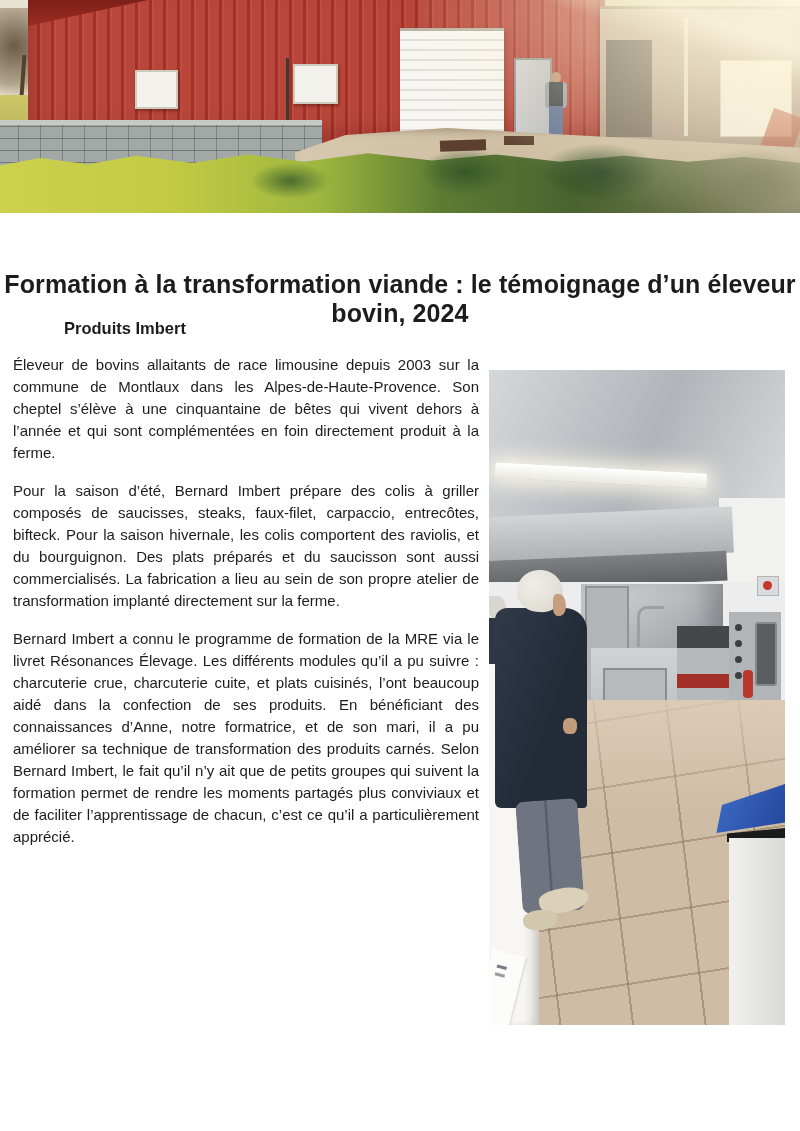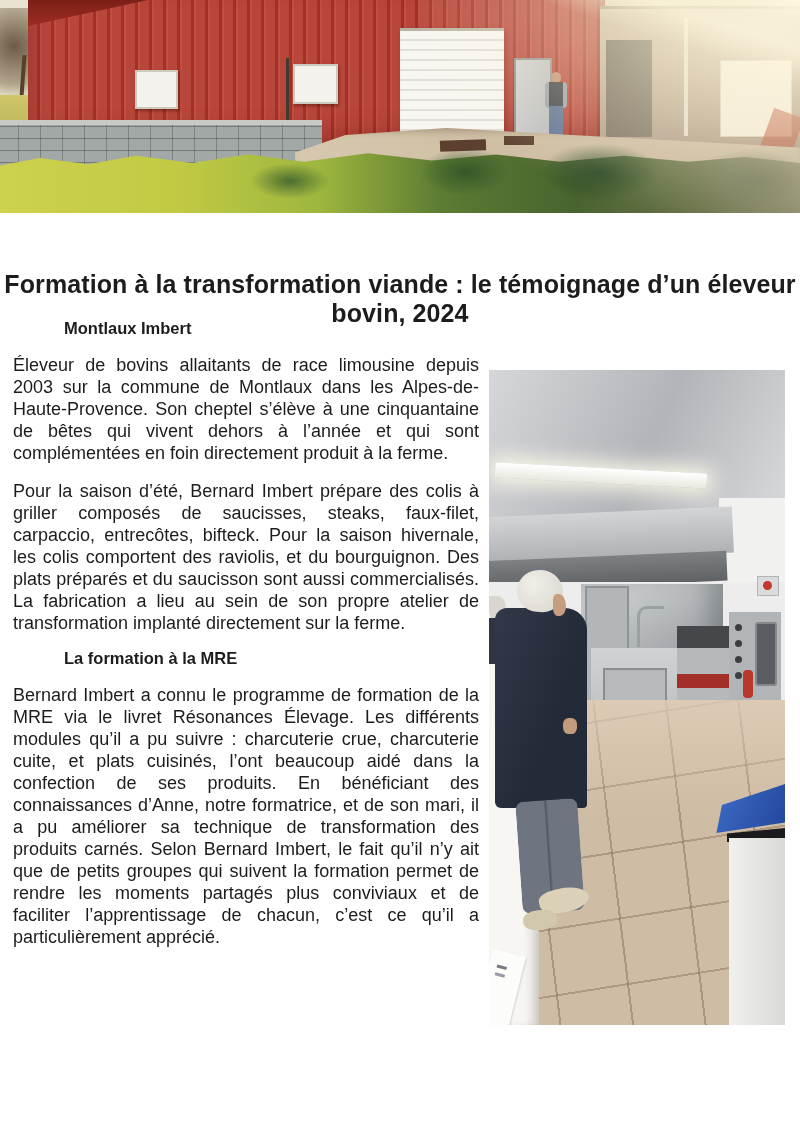--- a/index.html
+++ b/index.html
@@ -60,21 +60,21 @@
   .pt-ray{left:500px;top:-25px;width:360px;height:70px;transform:rotate(18deg);
     background:linear-gradient(rgba(255,250,230,0),rgba(255,250,230,.55),rgba(255,250,230,0));}
   .pt-flare{left:420px;top:0;width:380px;height:213px;pointer-events:none;
     background:radial-gradient(ellipse at 100% 0%,rgba(255,250,225,.95) 0%,rgba(255,246,215,.6) 30%,rgba(255,244,210,.25) 55%,transparent 75%);}
 
   
   .doc-title{position:absolute;left:0;top:253px;width:800px;text-align:center;
     font-size:25px;font-weight:bold;letter-spacing:.1px;}
   .article{position:absolute;left:13px;top:305px;width:466px;padding-top:13px;}
   .article h2{font-size:16.5px;font-weight:bold;margin:0 0 13px 51px;line-height:20px;}
-  .article p{font-size:18px;line-height:22px;margin:16px 0 14px 0;text-align:justify;}
+  .article p{font-size:15px;line-height:22px;margin:16px 0 14px 0;text-align:justify;}
 
   
   .photo-side{position:absolute;left:489px;top:370px;width:296px;height:655px;overflow:hidden;background:#e9eae9;}
   .photo-side div{position:absolute;}
   .k-ceiling{left:0;top:0;width:296px;height:205px;
     background:linear-gradient(115deg,#d6d7da 0%,#b3b4b9 50%,#dedfe0 100%);}
   .k-rightwall{left:230px;top:128px;width:66px;height:215px;background:#f1f1f0;}
   .k-light{left:6px;top:98px;width:212px;height:15px;background:linear-gradient(#ffffff,#e9e9e0);
     transform:rotate(3deg);box-shadow:0 0 20px 6px rgba(255,255,235,.85);border-radius:2px;}
   .k-hoodtop{left:-8px;top:142px;width:252px;height:46px;transform:rotate(-2.5deg);
@@ -167,24 +167,23 @@
     <div class="pt-bush b2"></div>
     <div class="pt-bush b3"></div>
     <div class="pt-bush b4"></div>
     <div class="pt-ray"></div>
     <div class="pt-flare"></div>
   </div>
 
   <h1 class="doc-title">Formation à la transformation viande : le témoignage d’un éleveur bovin, 2024</h1>
 
   <div class="article">
-    <h2>Montlaux Imbert</h2>
+    <h2>Produits Imbert</h2>
     <p>Éleveur de bovins allaitants de race limousine depuis 2003 sur la commune de Montlaux dans les Alpes-de-Haute-Provence. Son cheptel s’élève à une cinquantaine de bêtes qui vivent dehors à l’année et qui sont complémentées en foin directement produit à la ferme.</p>
     <p>Pour la saison d’été, Bernard Imbert prépare des colis à griller composés de saucisses, steaks, faux-filet, carpaccio, entrecôtes, bifteck. Pour la saison hivernale, les colis comportent des raviolis, et du bourguignon. Des plats préparés et du saucisson sont aussi commercialisés. La fabrication a lieu au sein de son propre atelier de transformation implanté directement sur la ferme.</p>
-    <h2>La formation à la MRE</h2>
     <p>Bernard Imbert a connu le programme de formation de la MRE via le livret Résonances Élevage.  Les différents modules qu’il a pu suivre : charcuterie crue, charcuterie cuite, et plats cuisinés, l’ont beaucoup aidé dans la confection de ses produits. En bénéficiant des connaissances d’Anne, notre formatrice, et de son mari, il a pu améliorer sa technique de transformation des produits carnés. Selon Bernard Imbert, le fait qu’il n’y ait que de petits groupes qui suivent la formation permet de rendre les moments partagés plus conviviaux et de faciliter l’apprentissage de chacun, c’est ce qu’il a particulièrement apprécié.</p>
   </div>
 
   <div class="photo-side">
     <div class="k-ceiling"></div>
     <div class="k-rightwall"></div>
     <div class="k-light"></div>
     <div class="k-hoodtop"></div>
     <div class="k-hoodunder"></div>
     <div class="k-backwall"></div>

